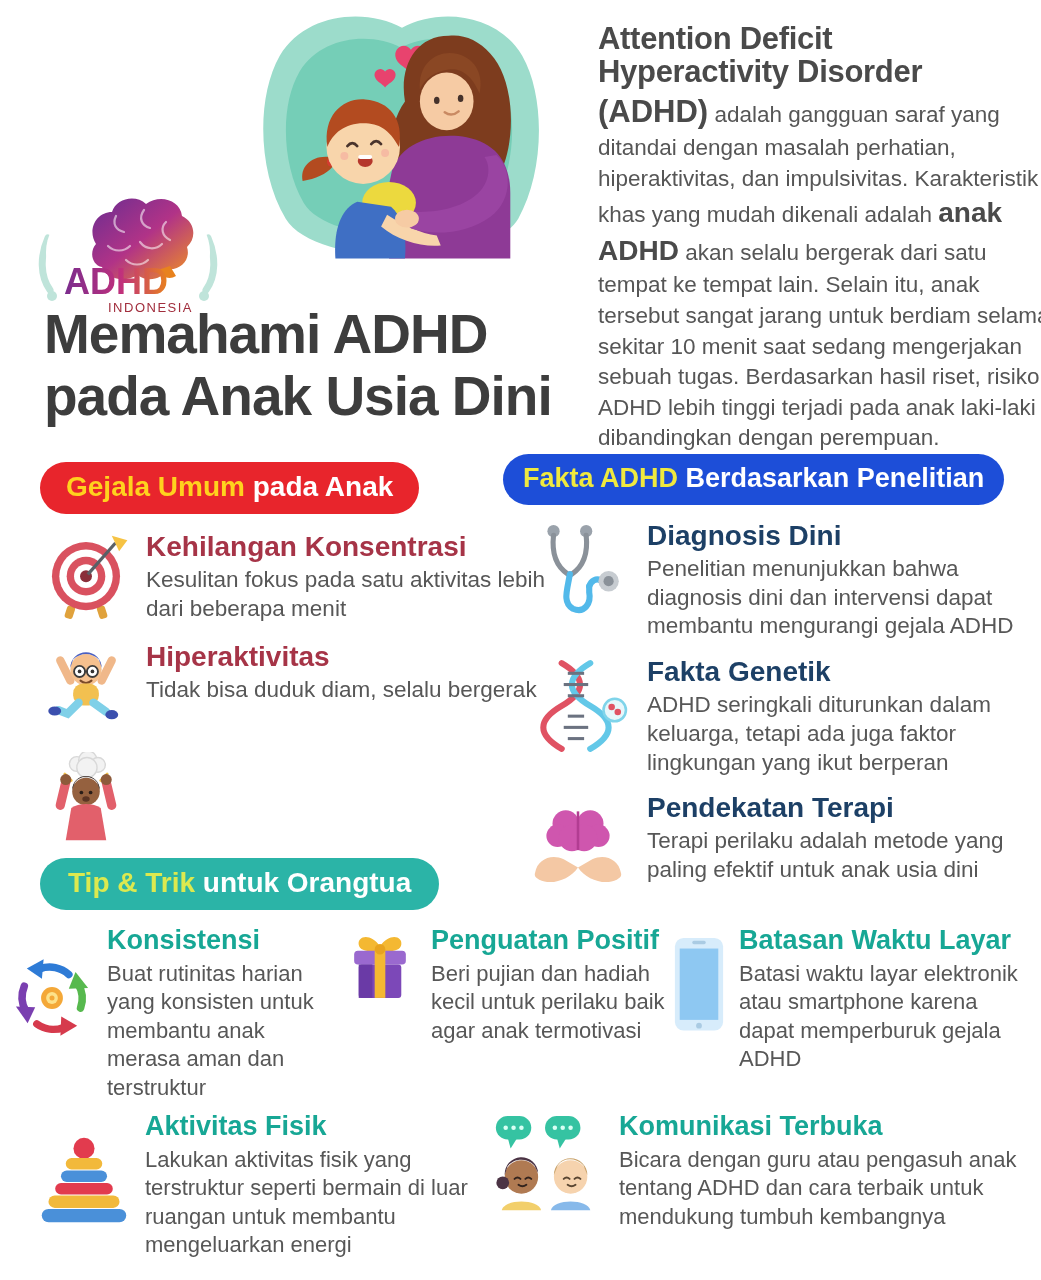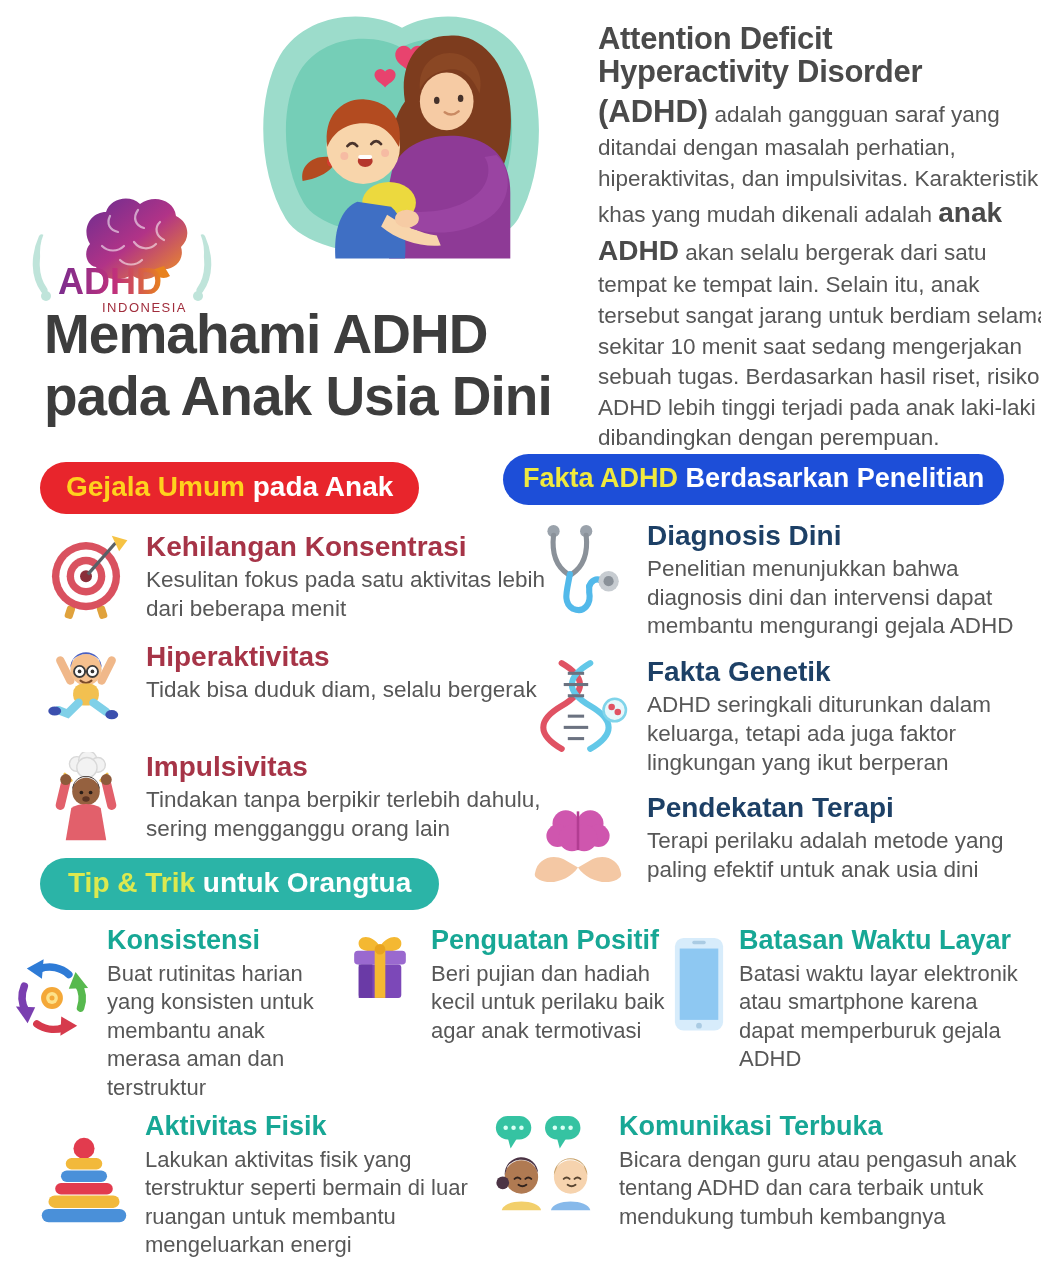--- a/index.html
+++ b/index.html
@@ -2,21 +2,21 @@
 <html><head>
 <meta charset="utf-8">
 <style>
   html,body{margin:0;padding:0;background:#e9e9e9;}
   #page{position:relative;width:1041px;height:1280px;background:#ffffff;overflow:hidden;
         font-family:"Liberation Sans",sans-serif;color:#555;margin:0 auto;}
   .abs{position:absolute;}
 
   
   #illustration{left:240px;top:6px;width:318px;height:292px;}
-  #logo{left:26px;top:186px;width:192px;height:134px;}
+  #logo{left:32px;top:186px;width:192px;height:134px;}
   #intro{left:598px;top:22px;width:452px;}
   .intro-head{font-size:31px;font-weight:800;color:#4a4a4a;line-height:1.08;letter-spacing:-0.3px;}
   .intro-body{margin:2px 0 0;font-size:22.5px;line-height:1.36;color:#565656;}
   .intro-adhd{font-size:31px;font-weight:800;color:#4a4a4a;}
   .intro-emph{font-size:28px;font-weight:800;color:#4a4a4a;}
 
   #main-title{left:44px;top:304px;width:580px;margin:0;font-size:55px;font-weight:700;
               color:#3d3d3d;line-height:1.12;letter-spacing:-1px;}
   #main-title span{display:block;}
 
@@ -229,24 +229,20 @@
           <circle cx="28" cy="30" r="6" fill="#8d5a3b"></circle>
             <circle cx="72" cy="30" r="6" fill="#8d5a3b"></circle>
           <circle cx="50" cy="43" r="15" fill="#95613f"></circle>
           <path d="M35 41 A15 15 0 0 1 65 41 L62 33 C56 25 44 25 38 33 Z" fill="#2f2320"></path>
           <circle cx="45" cy="44" r="2" fill="#2a1d18"></circle>
             <circle cx="55" cy="44" r="2" fill="#2a1d18"></circle>
           <ellipse cx="50" cy="51" rx="4" ry="3" fill="#5c3524"></ellipse>
           <path d="M28 96 L34 61 C42 55 58 55 66 61 L72 96 Z" fill="#e2606b"></path>
         </svg>
       </div>
-      <div class="g-text">
-        <div class="i-title">Impulsivitas</div>
-        <div class="i-desc">Tindakan tanpa berpikir terlebih dahulu, sering mengganggu orang lain</div>
-      </div>
     </div>
   </section>
 
   <section id="fakta" class="abs">
     <div class="badge"><span class="hl">Fakta ADHD</span><span> Berdasarkan Penelitian</span></div>
 
     <div class="items">
       <div class="item">
         <div class="icon-box">
           <svg viewBox="0 0 100 100">

